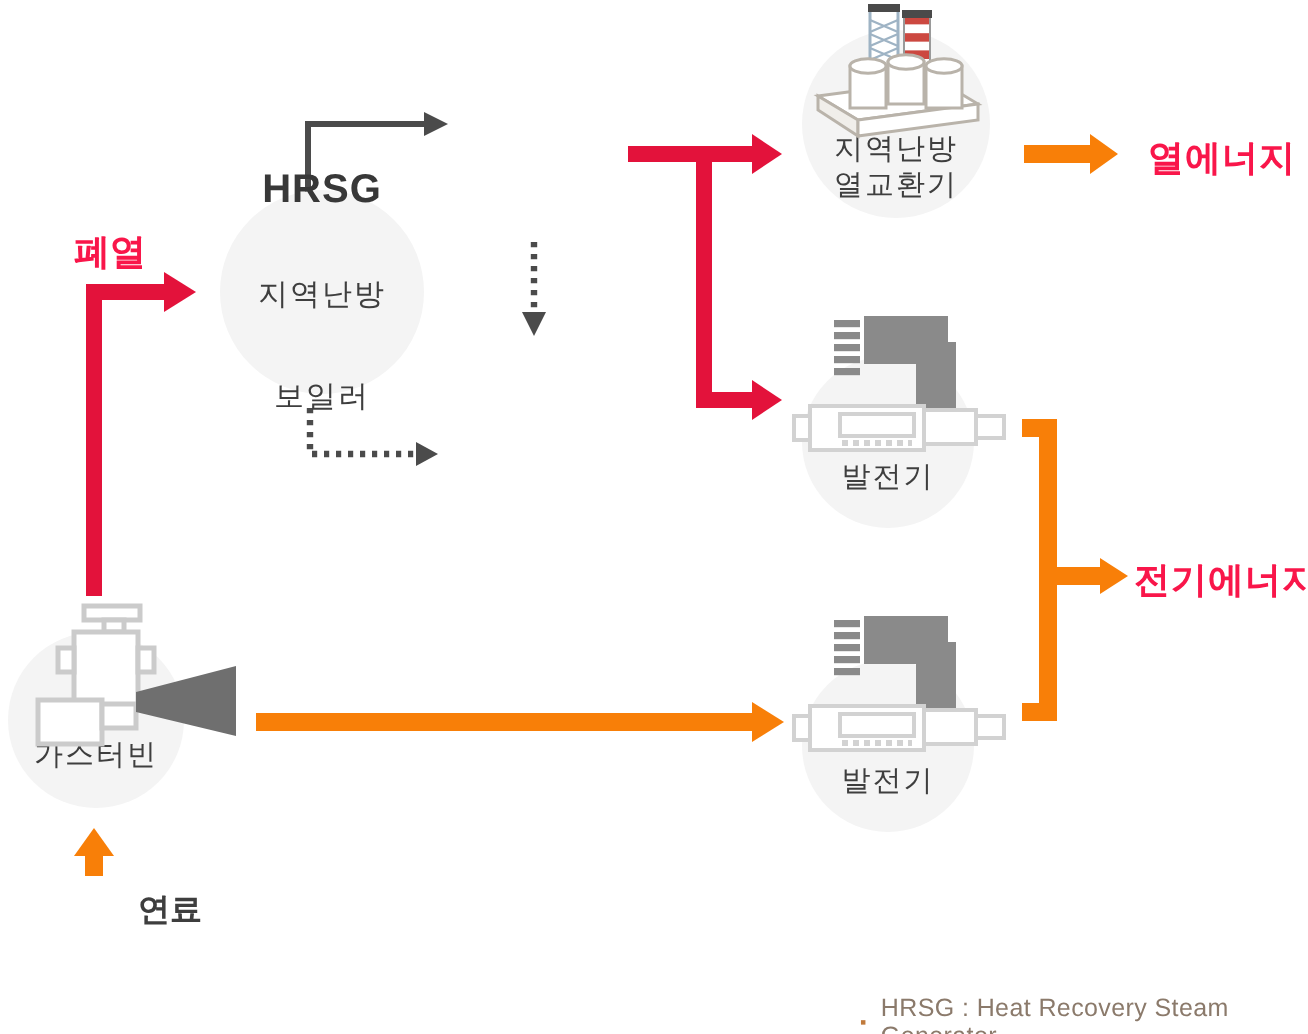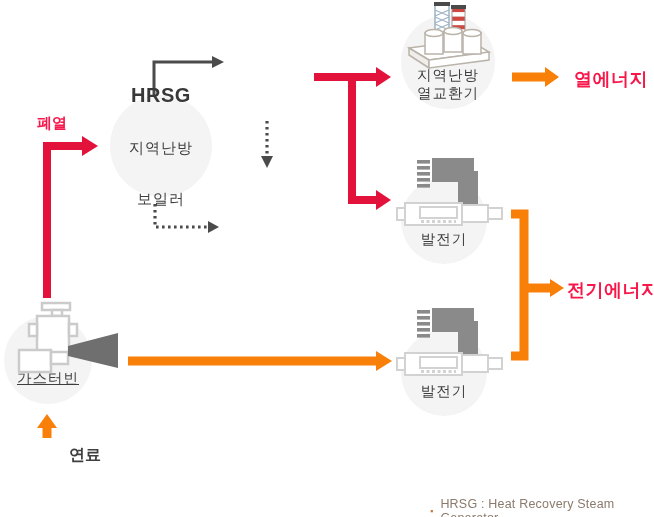--- a/index.html
+++ b/index.html
@@ -110,21 +110,21 @@
 
   <div class="node icon-node" style="left:401px;top:178px;width:86px;height:86px;">
     <span class="lbl-sm abs" style="top:52px;left:0;width:86px;">발전기</span>
   </div>
 
   <div class="node icon-node" style="left:401px;top:330px;width:86px;height:86px;">
     <span class="lbl-sm abs" style="top:52px;left:0;width:86px;">발전기</span>
   </div>
 
   <div class="node icon-node" style="left:4px;top:316px;width:88px;height:88px;">
-    <span class="lbl-sm abs" style="top:53px;left:0;width:88px;text-decoration:underline;">가스터빈</span>
+    <span class="lbl-sm abs" style="top:53px;left:0;width:88px;">가스터빈</span>
   </div>
 
   <svg class="icon-svg" style="left:403px;top:2px;" width="92" height="68" viewBox="0 0 92 68">
 
     <rect x="32" y="2" width="14" height="31" fill="#ffffff" stroke="#9eb3c4" stroke-width="1.5"></rect>
     <path d="M32,8 L46,14 M46,8 L32,14 M32,15 L46,21 M46,15 L32,21 M32,22 L46,28 M46,22 L32,28" stroke="#9eb3c4" stroke-width="1.2" fill="none"></path>
     <rect x="31" y="0" width="16" height="4" fill="#4a4a4a"></rect>
 
     <rect x="49" y="6" width="13" height="4.3" fill="#cc4840"></rect>
       <rect x="49" y="10.3" width="13" height="4.3" fill="#ffffff"></rect>
@@ -193,21 +193,21 @@
       <rect x="38" y="11" width="10" height="6"></rect>
       <rect x="23" y="17" width="32" height="37"></rect>
       <rect x="15" y="25" width="8" height="12"></rect>
       <rect x="55" y="25" width="8" height="12"></rect>
       <rect x="5" y="51" width="32" height="22"></rect>
       <rect x="37" y="53" width="17" height="12"></rect>
     </g>
     <polygon points="54,47 104,34 104,69 54,57" fill="#6f6f6f"></polygon>
   </svg>
 
-  <div class="flow-label red-text" style="left:37px;top:114px;font-size:15px;">폐열</div>
+  <div class="flow-label red-text" style="left:37px;top:114px;font-size:18px;">폐열</div>
   <div class="flow-label dark-text" style="left:28px;top:445px;font-size:16px;margin-left:41px;">연료</div>
   <div class="flow-label red-text" style="left:574px;top:67px;font-size:18px;letter-spacing:0.5px;">열에너지</div>
   <div class="flow-label red-text" style="left:567px;top:278px;font-size:18px;letter-spacing:0.5px;">전기에너지</div>
 
   <div class="footnote">
     <span class="bullet">▪</span>
     <span>HRSG : Heat Recovery Steam Generator</span>
   </div>
 
 </div>

